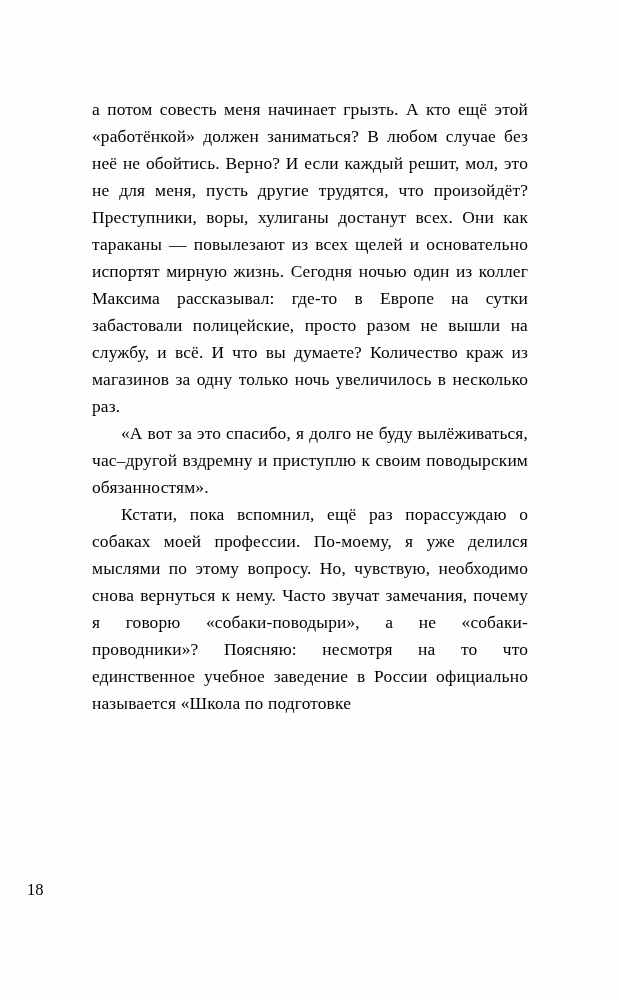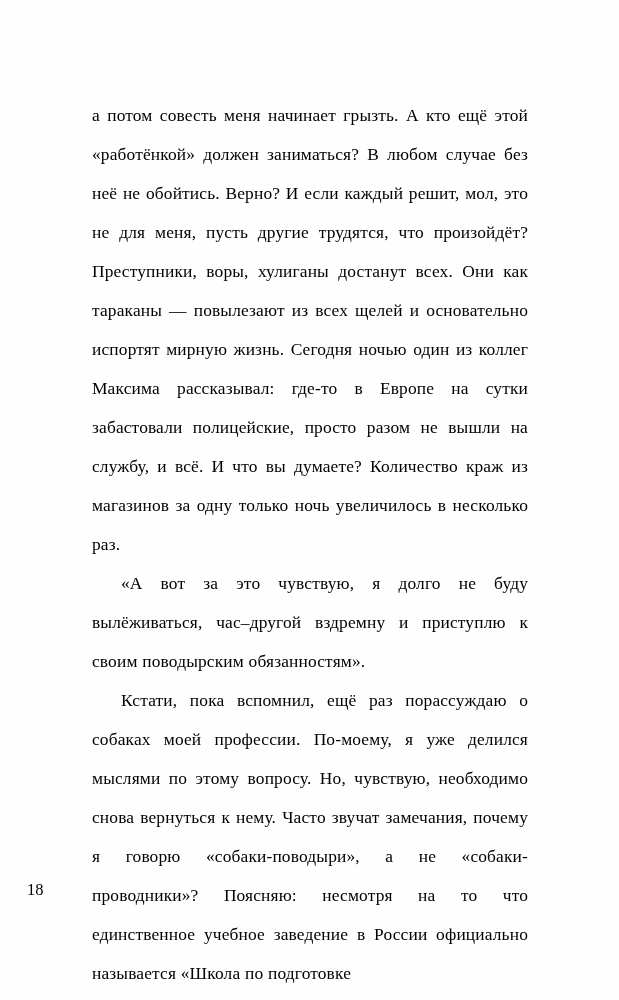--- a/index.html
+++ b/index.html
@@ -23,21 +23,21 @@
   }
   .text-block {
     position: absolute;
     left: 92px;
     top: 96px;
     width: 436px;
   }
   .para {
     margin: 0;
     font-size: 17.4px;
-    line-height: 39px;
+    line-height: 27px;
     text-align: justify;
     text-justify: inter-word;
     letter-spacing: 0.15px;
     word-spacing: 0.2px;
   }
   .para.indent {
     text-indent: 29px;
   }
   .page-number {
     position: absolute;
@@ -50,19 +50,19 @@
     margin-left: 27px;
   }
 </style>
 </head>
 <body>
 
 <div class="page">
 
   <div class="text-block">
     <p class="para">а потом совесть меня начинает грызть. А кто ещё этой «работёнкой» должен заниматься? В любом случае без неё не обойтись. Верно? И если каждый решит, мол, это не для меня, пусть другие трудятся, что произойдёт? Преступники, воры, хулиганы достанут всех. Они как тараканы — повылезают из всех щелей и основательно испортят мирную жизнь. Сегодня ночью один из коллег Максима рассказывал: где-то в Европе на сутки забастовали полицейские, просто разом не вышли на службу, и всё. И что вы думаете? Количество краж из магазинов за одну только ночь увеличилось в несколько раз.</p>
-    <p class="para indent">«А вот за это чувствую, я долго не буду вылёживаться, час–другой вздремну и приступлю к своим поводырским обязанностям».</p>
+    <p class="para indent">«А вот за это спасибо, я долго не буду вылёживаться, час–другой вздремну и приступлю к своим поводырским обязанностям».</p>
     <p class="para indent">Кстати, пока вспомнил, ещё раз порассуждаю о собаках моей профессии. По-моему, я уже делился мыслями по этому вопросу. Но, чувствую, необходимо снова вернуться к нему. Часто звучат замечания, почему я говорю «собаки-поводыри», а не «собаки-проводники»? Поясняю: несмотря на то что единственное учебное заведение в России официально называется «Школа по подготовке</p>
   </div>
 
   <div class="page-number">18</div>
 
 </div>
 
 </body></html>

